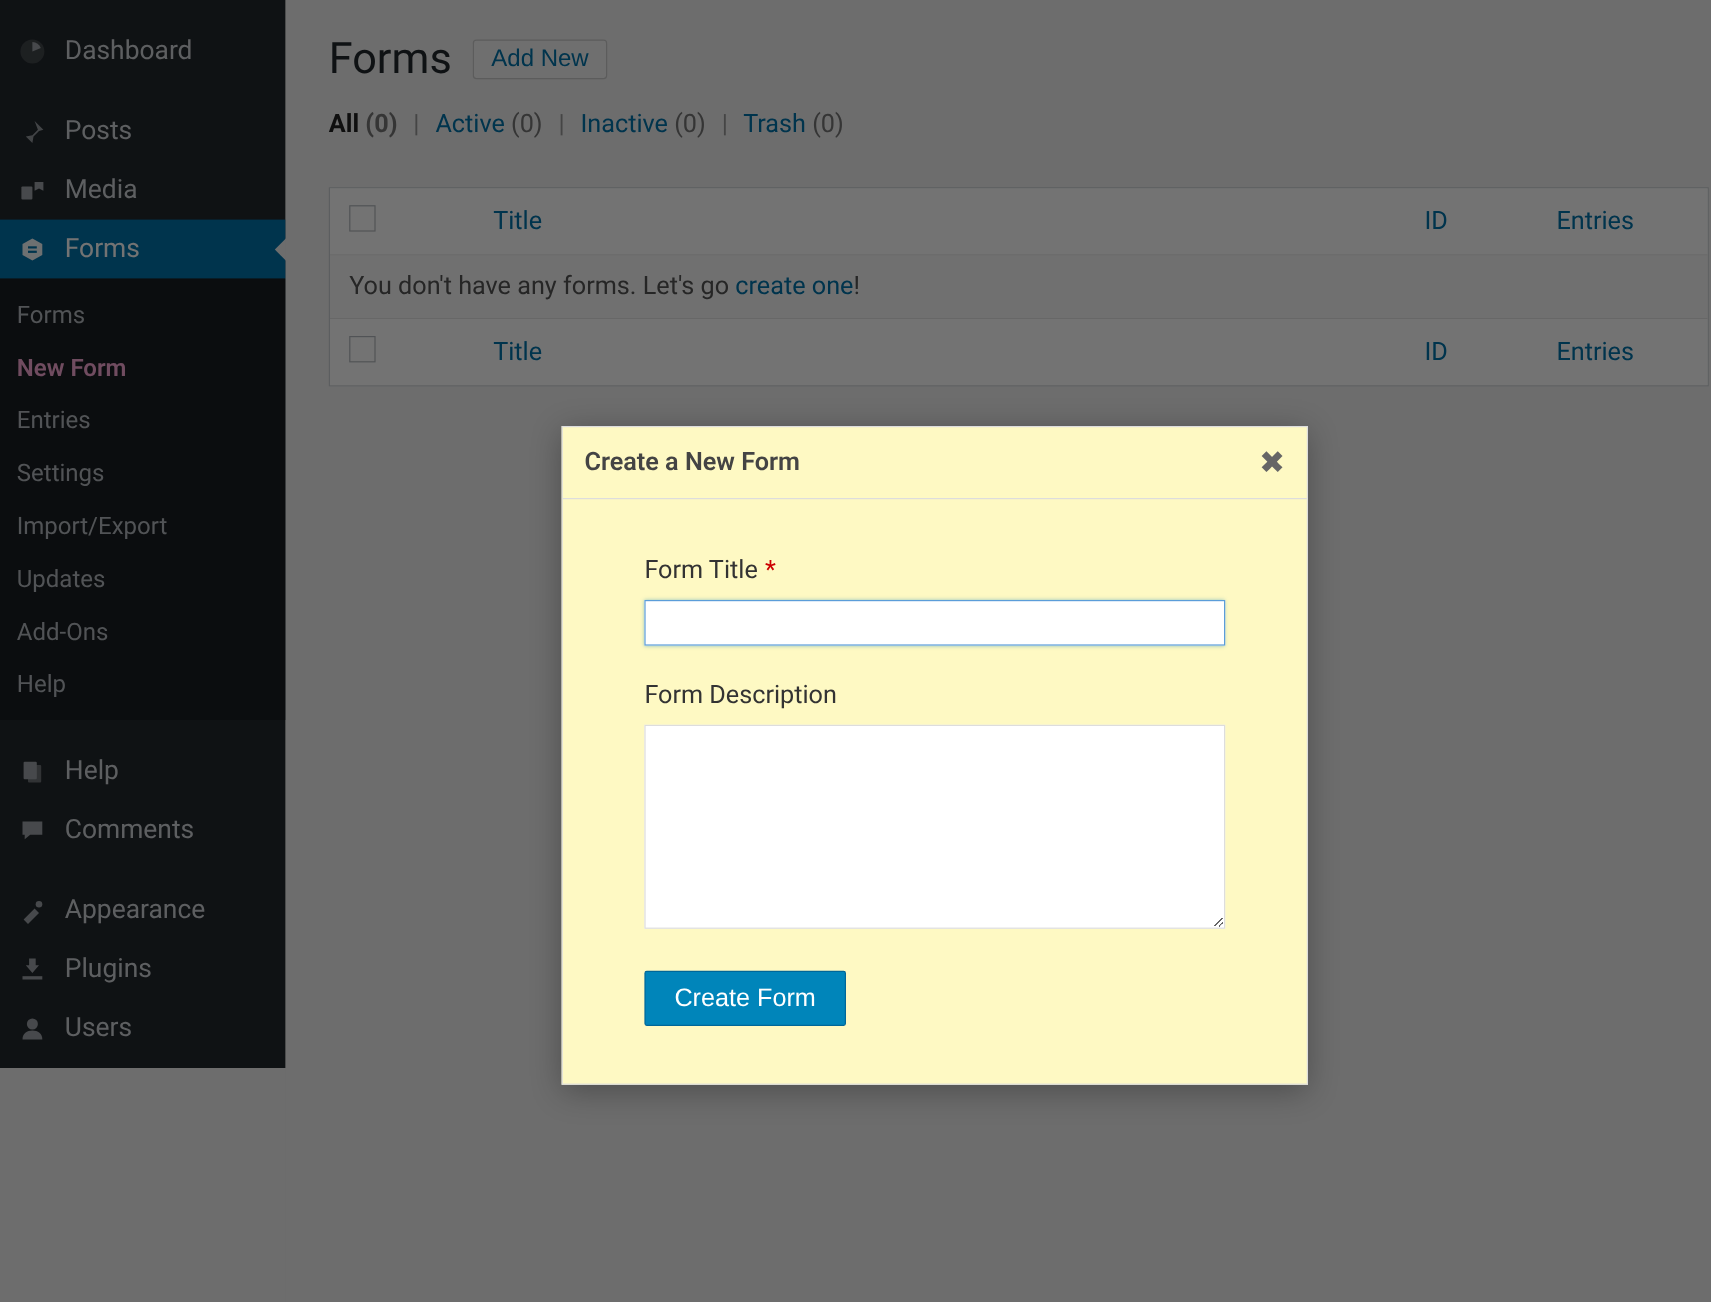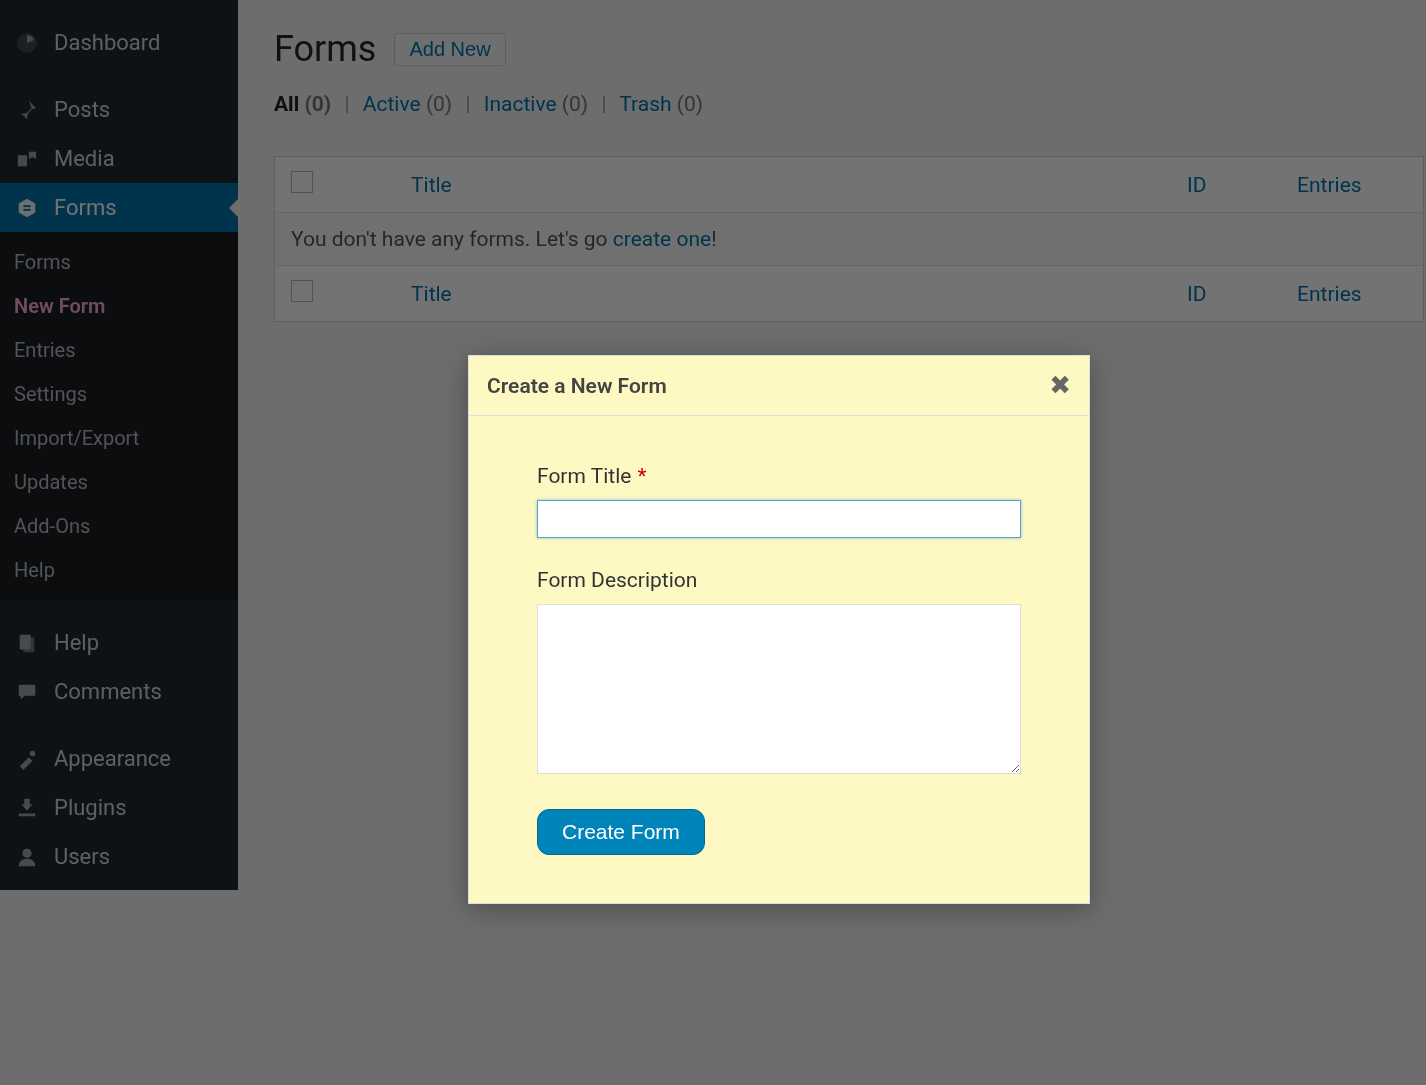--- a/index.html
+++ b/index.html
@@ -188,21 +188,21 @@
     font-size:18px;
     resize:both;
     margin-bottom:30px;
   }
   .create-btn{
     background:#0085ba;
     border:1px solid #006799;
     color:#fff;
     font-size:21px;
     padding:10px 24px;
-    border-radius:12px;
+    border-radius:2px;
     cursor:pointer;
   }
   svg{display:block;}
 </style>
 </head>
 <body>
 
 <div class="sidebar">
   <div class="side-item">
     <span class="icon">

